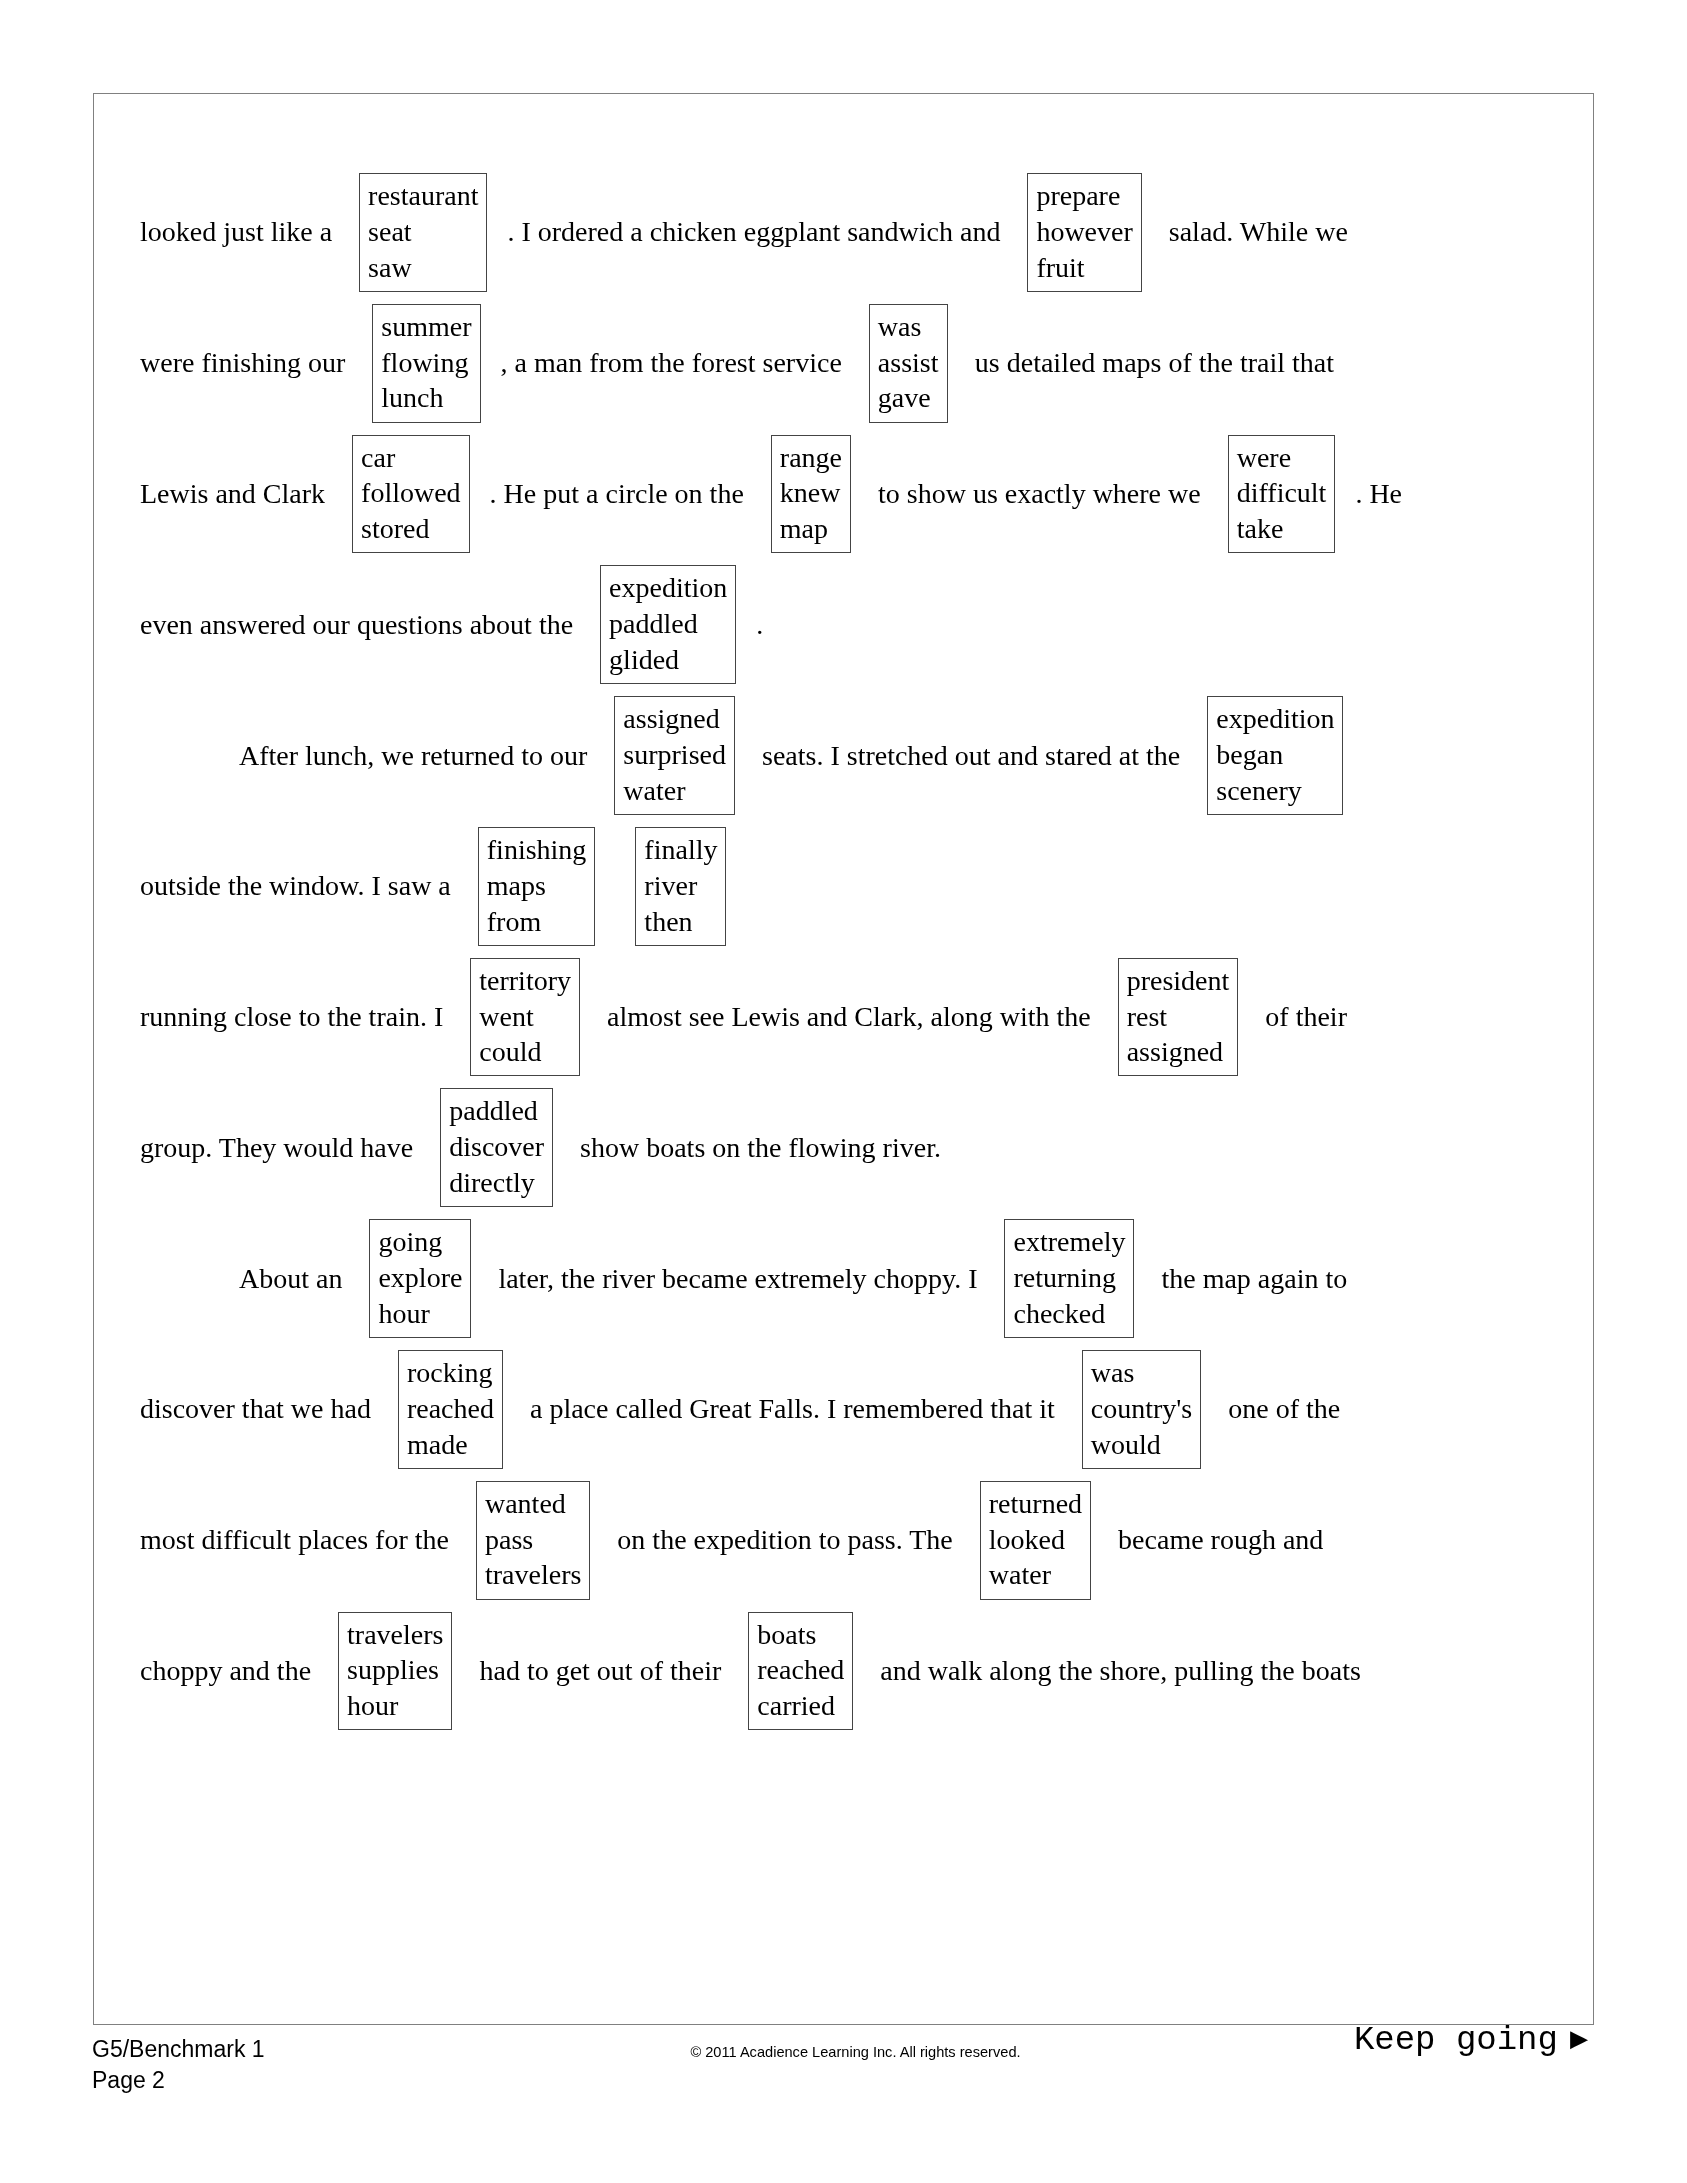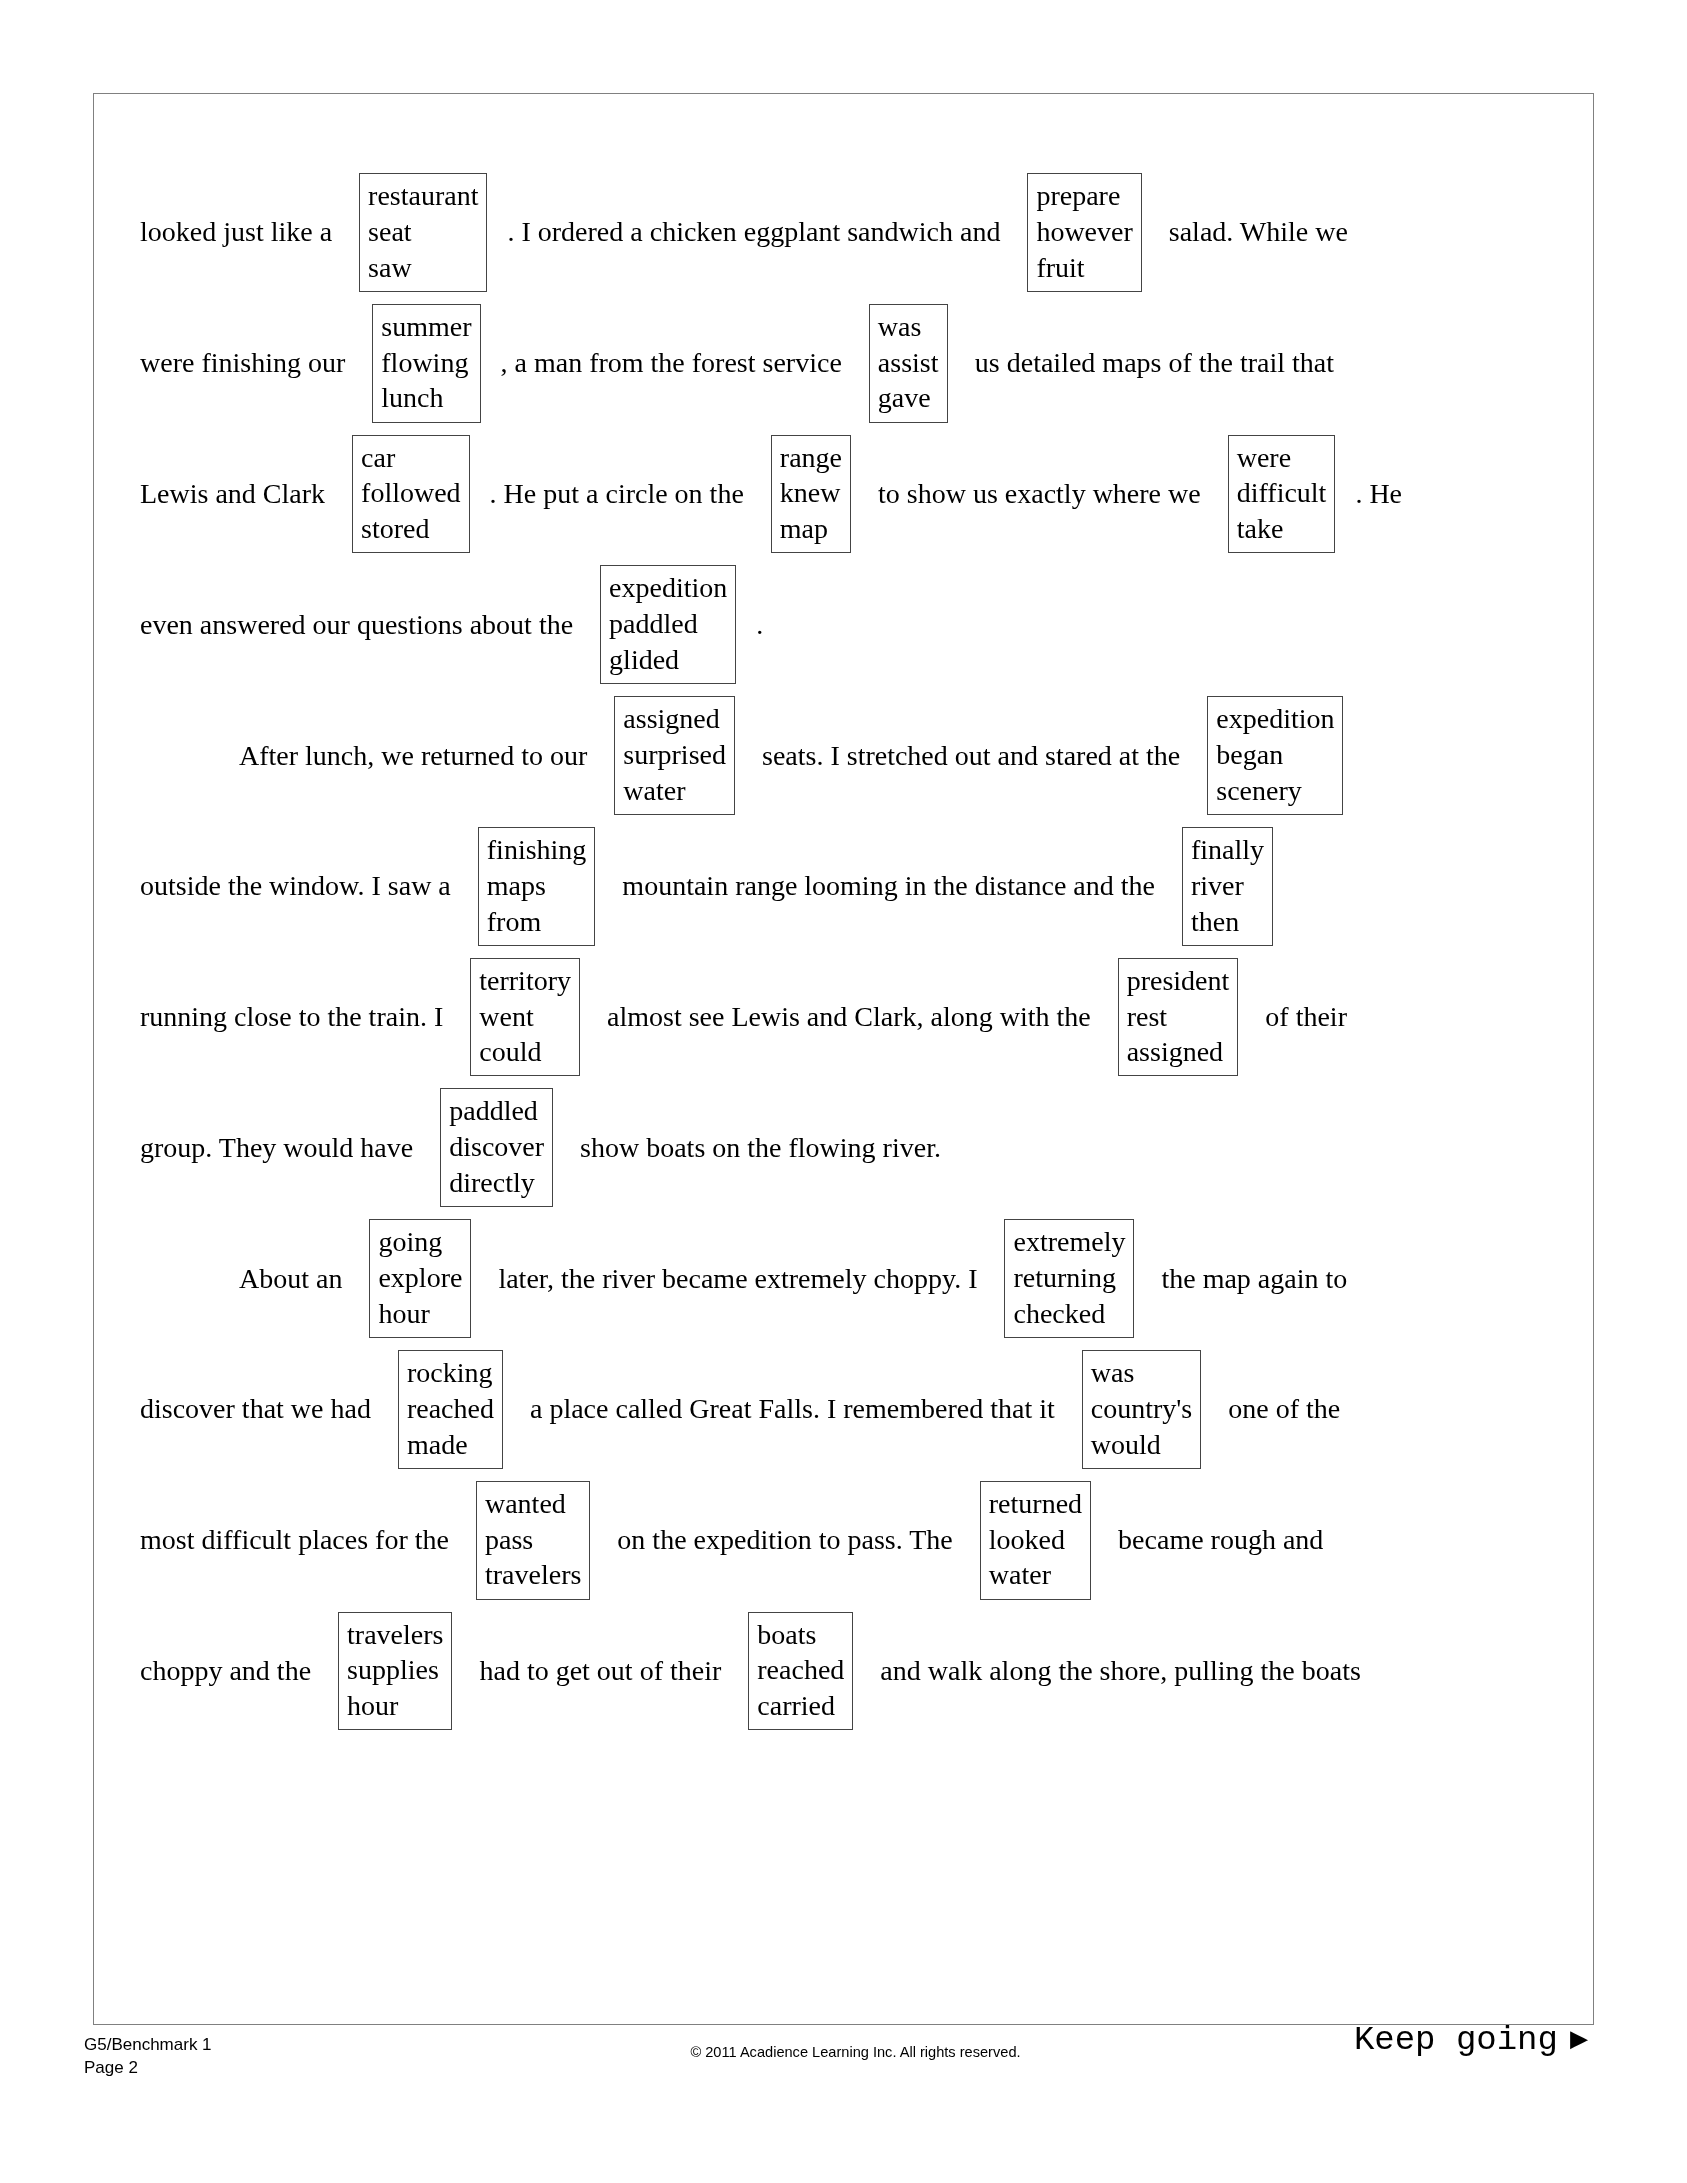--- a/index.html
+++ b/index.html
@@ -54,24 +54,24 @@
     justify-content: flex-start;
     min-width: 79px;
   }
   .choicebox .opt {
     font-size: 28px;
     line-height: 1.28;
     white-space: pre;
   }
   .footer-left {
     position: absolute;
-    left: 84px;
+    left: 92px;
     top: 2034px;
     font-family: "Liberation Sans", sans-serif;
-    font-size: 17px;
+    font-size: 23px;
     line-height: 1.35;
     color: #000000;
   }
   .footer-center {
     position: absolute;
     left: 12px;
     top: 2044px;
     width: 1687px;
     text-align: center;
     font-family: "Liberation Sans", sans-serif;
@@ -97,21 +97,21 @@
 </head>
 <body>
 
 <div class="page">
   <div class="content" id="passage-body">
       <div class="line"><span class="txt">looked just like a </span><div class="choicebox"><span class="opt">restaurant</span><span class="opt">seat</span><span class="opt">saw</span></div><span class="txt">. I ordered a chicken eggplant sandwich and </span><div class="choicebox"><span class="opt">prepare</span><span class="opt">however</span><span class="opt">fruit</span></div><span class="txt"> salad. While we</span></div>
       <div class="line"><span class="txt">were finishing our </span><div class="choicebox"><span class="opt">summer</span><span class="opt">flowing</span><span class="opt">lunch</span></div><span class="txt">, a man from the forest service </span><div class="choicebox"><span class="opt">was</span><span class="opt">assist</span><span class="opt">gave</span></div><span class="txt"> us detailed maps of the trail that</span></div>
       <div class="line"><span class="txt">Lewis and Clark </span><div class="choicebox"><span class="opt">car</span><span class="opt">followed</span><span class="opt">stored</span></div><span class="txt">. He put a circle on the </span><div class="choicebox"><span class="opt">range</span><span class="opt">knew</span><span class="opt">map</span></div><span class="txt"> to show us exactly where we </span><div class="choicebox"><span class="opt">were</span><span class="opt">difficult</span><span class="opt">take</span></div><span class="txt">. He</span></div>
       <div class="line"><span class="txt">even answered our questions about the </span><div class="choicebox"><span class="opt">expedition</span><span class="opt">paddled</span><span class="opt">glided</span></div><span class="txt">.</span></div>
       <div class="line indent"><span class="txt">After lunch, we returned to our </span><div class="choicebox"><span class="opt">assigned</span><span class="opt">surprised</span><span class="opt">water</span></div><span class="txt"> seats. I stretched out and stared at the </span><div class="choicebox"><span class="opt">expedition</span><span class="opt">began</span><span class="opt">scenery</span></div></div>
-      <div class="line"><span class="txt">outside the window. I saw a </span><div class="choicebox"><span class="opt">finishing</span><span class="opt">maps</span><span class="opt">from</span></div><span class="txt"> mountain range looming in the distance and the </span><div class="choicebox"><span class="opt">finally</span><span class="opt">river</span><span class="opt">then</span></div></div>
+      <div class="line"><span class="txt">outside the window. I saw a </span><div class="choicebox"><span class="opt">finishing</span><span class="opt">maps</span><span class="opt">from</span></div><div class="choicebox"><span class="opt">finally</span><span class="opt">river</span><span class="opt">then</span></div></div>
       <div class="line"><span class="txt">running close to the train. I </span><div class="choicebox"><span class="opt">territory</span><span class="opt">went</span><span class="opt">could</span></div><span class="txt"> almost see Lewis and Clark, along with the </span><div class="choicebox"><span class="opt">president</span><span class="opt">rest</span><span class="opt">assigned</span></div><span class="txt"> of their</span></div>
       <div class="line"><span class="txt">group. They would have </span><div class="choicebox"><span class="opt">paddled</span><span class="opt">discover</span><span class="opt">directly</span></div><span class="txt"> show boats on the flowing river.</span></div>
       <div class="line indent"><span class="txt">About an </span><div class="choicebox"><span class="opt">going</span><span class="opt">explore</span><span class="opt">hour</span></div><span class="txt"> later, the river became extremely choppy. I </span><div class="choicebox"><span class="opt">extremely</span><span class="opt">returning</span><span class="opt">checked</span></div><span class="txt"> the map again to</span></div>
       <div class="line"><span class="txt">discover that we had </span><div class="choicebox"><span class="opt">rocking</span><span class="opt">reached</span><span class="opt">made</span></div><span class="txt"> a place called Great Falls. I remembered that it </span><div class="choicebox"><span class="opt">was</span><span class="opt">country's</span><span class="opt">would</span></div><span class="txt"> one of the</span></div>
       <div class="line"><span class="txt">most difficult places for the </span><div class="choicebox"><span class="opt">wanted</span><span class="opt">pass</span><span class="opt">travelers</span></div><span class="txt"> on the expedition to pass. The </span><div class="choicebox"><span class="opt">returned</span><span class="opt">looked</span><span class="opt">water</span></div><span class="txt"> became rough and</span></div>
       <div class="line"><span class="txt">choppy and the </span><div class="choicebox"><span class="opt">travelers</span><span class="opt">supplies</span><span class="opt">hour</span></div><span class="txt"> had to get out of their </span><div class="choicebox"><span class="opt">boats</span><span class="opt">reached</span><span class="opt">carried</span></div><span class="txt"> and walk along the shore, pulling the boats</span></div>
     </div>
 </div>
 
 <div class="footer-left">

